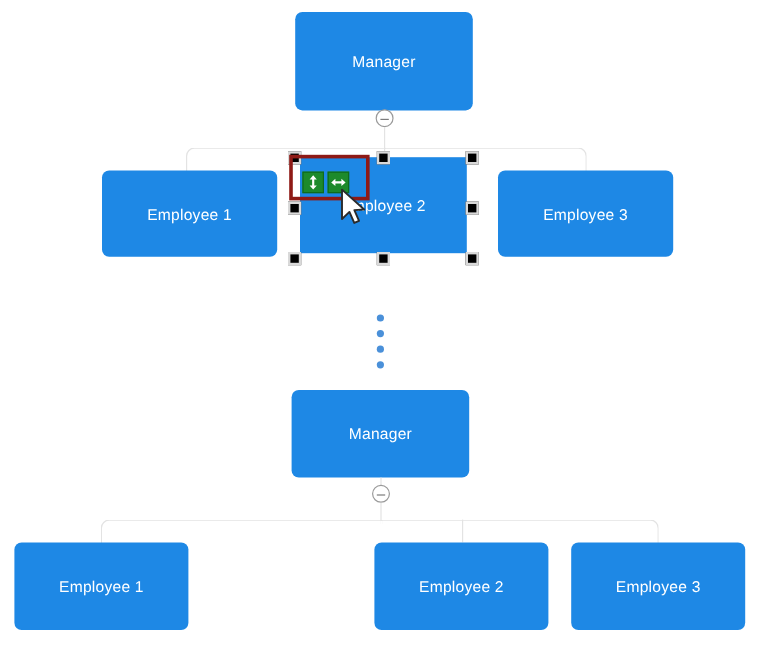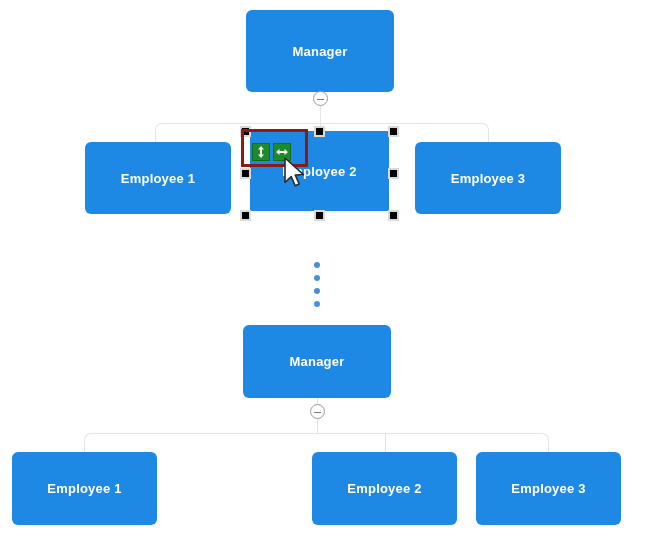--- a/index.html
+++ b/index.html
@@ -20,21 +20,21 @@
   }
 
   
   .node {
     position: absolute;
     box-sizing: border-box;
     background: #1e88e5;
     border-radius: 6px;
     color: #ffffff;
     font-size: 13px;
-    font-weight: bold;
+    font-weight: normal;
     display: flex;
     align-items: center;
     justify-content: center;
     text-align: center;
     letter-spacing: .2px;
     user-select: none;
   }
   .node.selected {
     border-radius: 0;
   }

